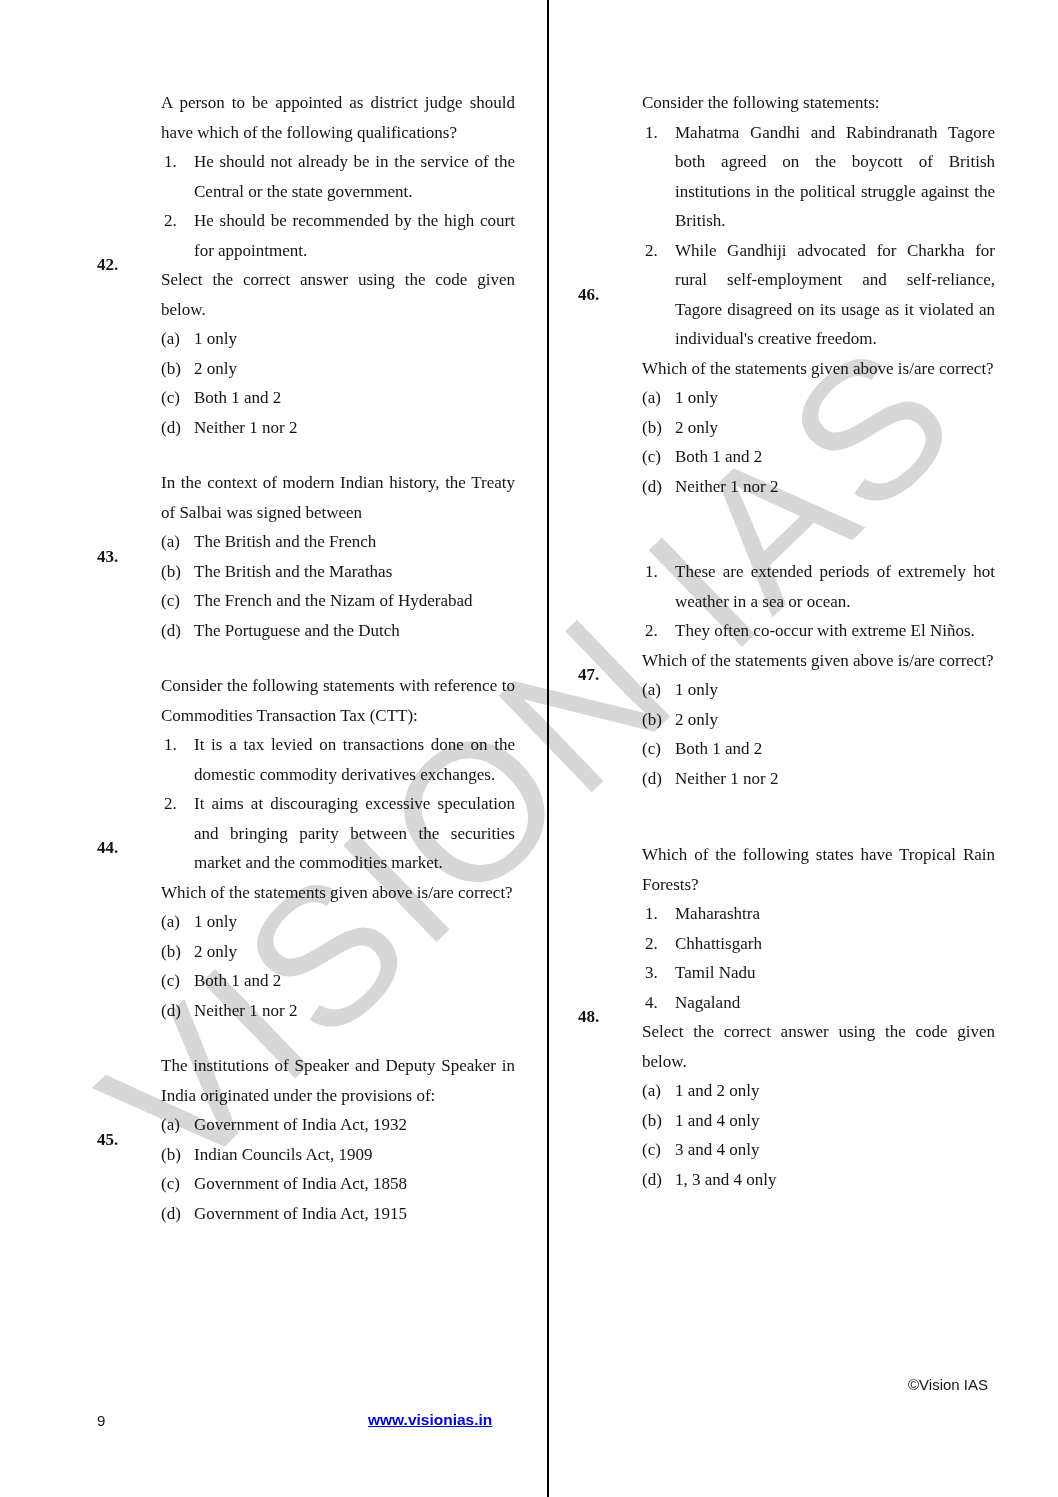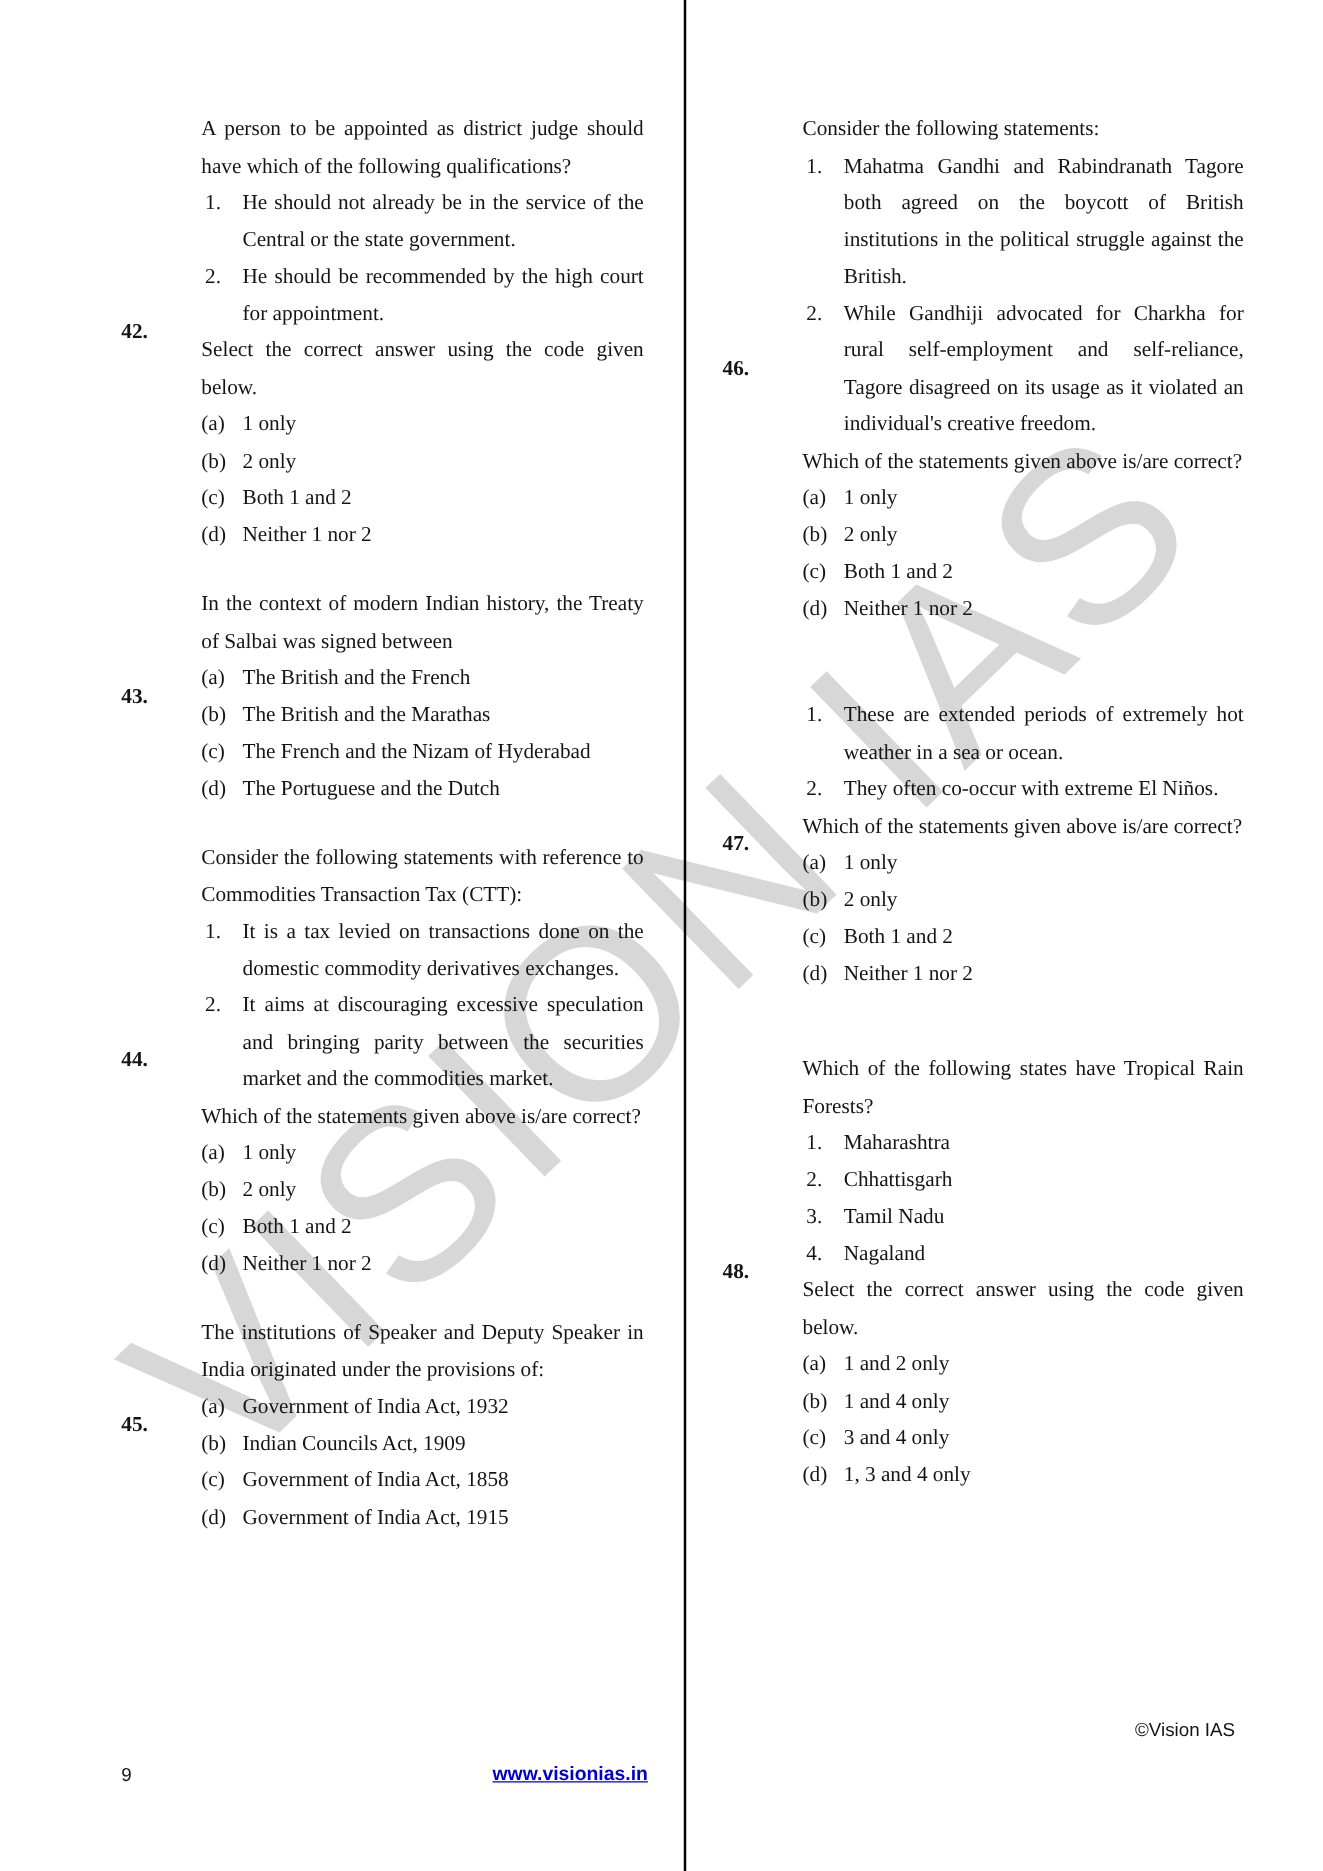--- a/index.html
+++ b/index.html
@@ -74,21 +74,21 @@
   .opt-text { text-align:left; }
 
   .footer { position:absolute; left:0; top:0; width:1058px; height:1497px; pointer-events:none; z-index:3; }
   .footer > * { pointer-events:auto; }
   .page-num {
     position:absolute; left:97px; top:1412px;
     font-family:"Liberation Sans", sans-serif;
     font-size:15px; color:#141414;
   }
   .site-link {
-    position:absolute; left:394px; top:1411px;
+    position:absolute; left:368px; top:1411px;
     font-family:"Liberation Sans", sans-serif;
     font-size:15.5px; font-weight:bold;
     color:#0000cc; text-decoration:underline;
     cursor:pointer;
   }
   .copyright {
     position:absolute; right:70px; top:1376px;
     font-family:"Liberation Sans", sans-serif;
     font-size:15px; color:#141414;
   }

